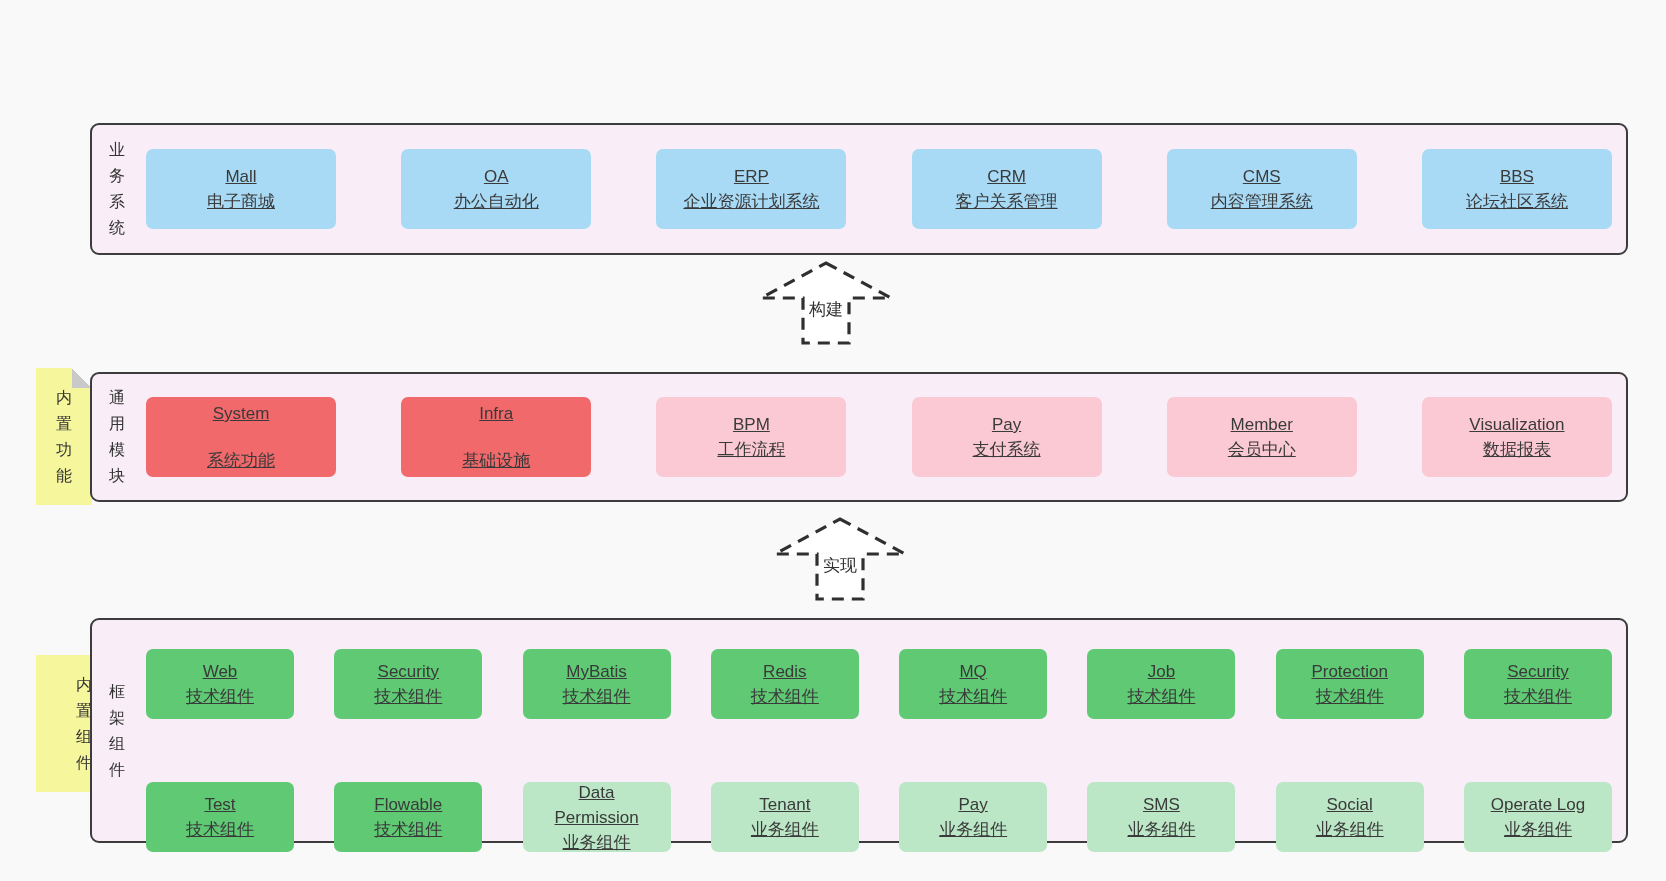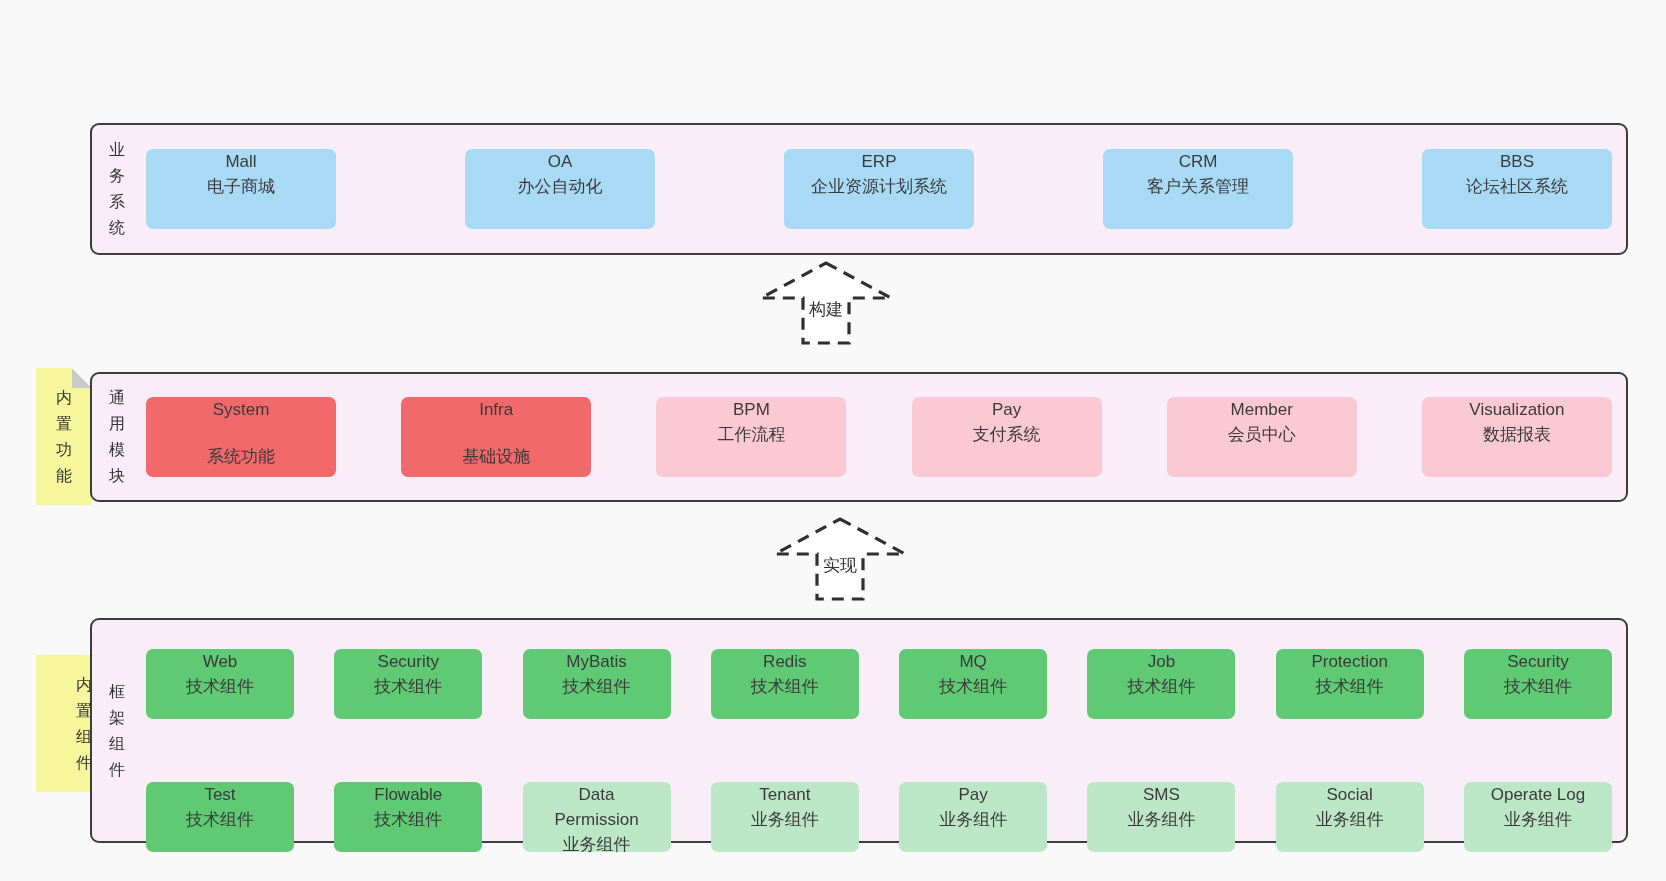--- a/index.html
+++ b/index.html
@@ -13,22 +13,22 @@
   #band-framework{top:618px;height:225px;}
 
   .band-label{width:28px;margin-left:11px;align-self:center;font-size:16px;line-height:26px;
               color:#333;text-align:center;word-break:break-all;}
   .band-body{flex:1;display:flex;align-items:center;justify-content:space-between;
              padding:0 14px 0 15px;}
   .band-body.cols{flex-direction:column;justify-content:center;align-items:stretch;gap:23px;}
   .row{display:flex;justify-content:space-between;}
 
   
-  .box{border-radius:7px;display:flex;flex-direction:column;align-items:center;
-       font-size:17px;line-height:25px;color:#3a3a3a;text-align:center;box-sizing:border-box;padding:0 14px;}
+  .box{border-radius:7px;display:flex;flex-direction:column;align-items:center;justify-content:center;
+       font-size:17px;line-height:25px;color:#3a3a3a;text-align:center;box-sizing:border-box;padding:0 14px;text-decoration:underline;}
   .w6{width:190px;height:80px;}
   .w8{width:148px;height:70px;margin-top:40px;}
   .blue{background:#a8daf6;}
   .red{background:#f1696b;gap:22px;}
   .pink{background:#fbc9d4;}
   .green{background:#5fc974;}
   .lgreen{background:#bbe7c6;}
 
   
   .arrow{position:absolute;width:136px;height:86px;z-index:0;}
@@ -65,20 +65,24 @@
       </div>
       <div class="box w6 blue">
         <div>ERP</div>
         <div>企业资源计划系统</div>
       </div>
       <div class="box w6 blue">
         <div>CRM</div>
         <div>客户关系管理</div>
       </div>
       <div class="box w6 blue">
+        <div>CMS</div>
+        <div>内容管理系统</div>
+      </div>
+      <div class="box w6 blue">
         <div>BBS</div>
         <div>论坛社区系统</div>
       </div>
     </div>
   </div>
 
   <div class="arrow" id="arrow-build">
     <svg viewBox="0 0 136 86">
       <polygon points="68,3 133,38 91,38 91,83 45,83 45,38 3,38" fill="#ffffff" stroke="#2f2f2f" stroke-width="3.2" stroke-dasharray="12 8" stroke-linejoin="miter"></polygon>
     </svg>

